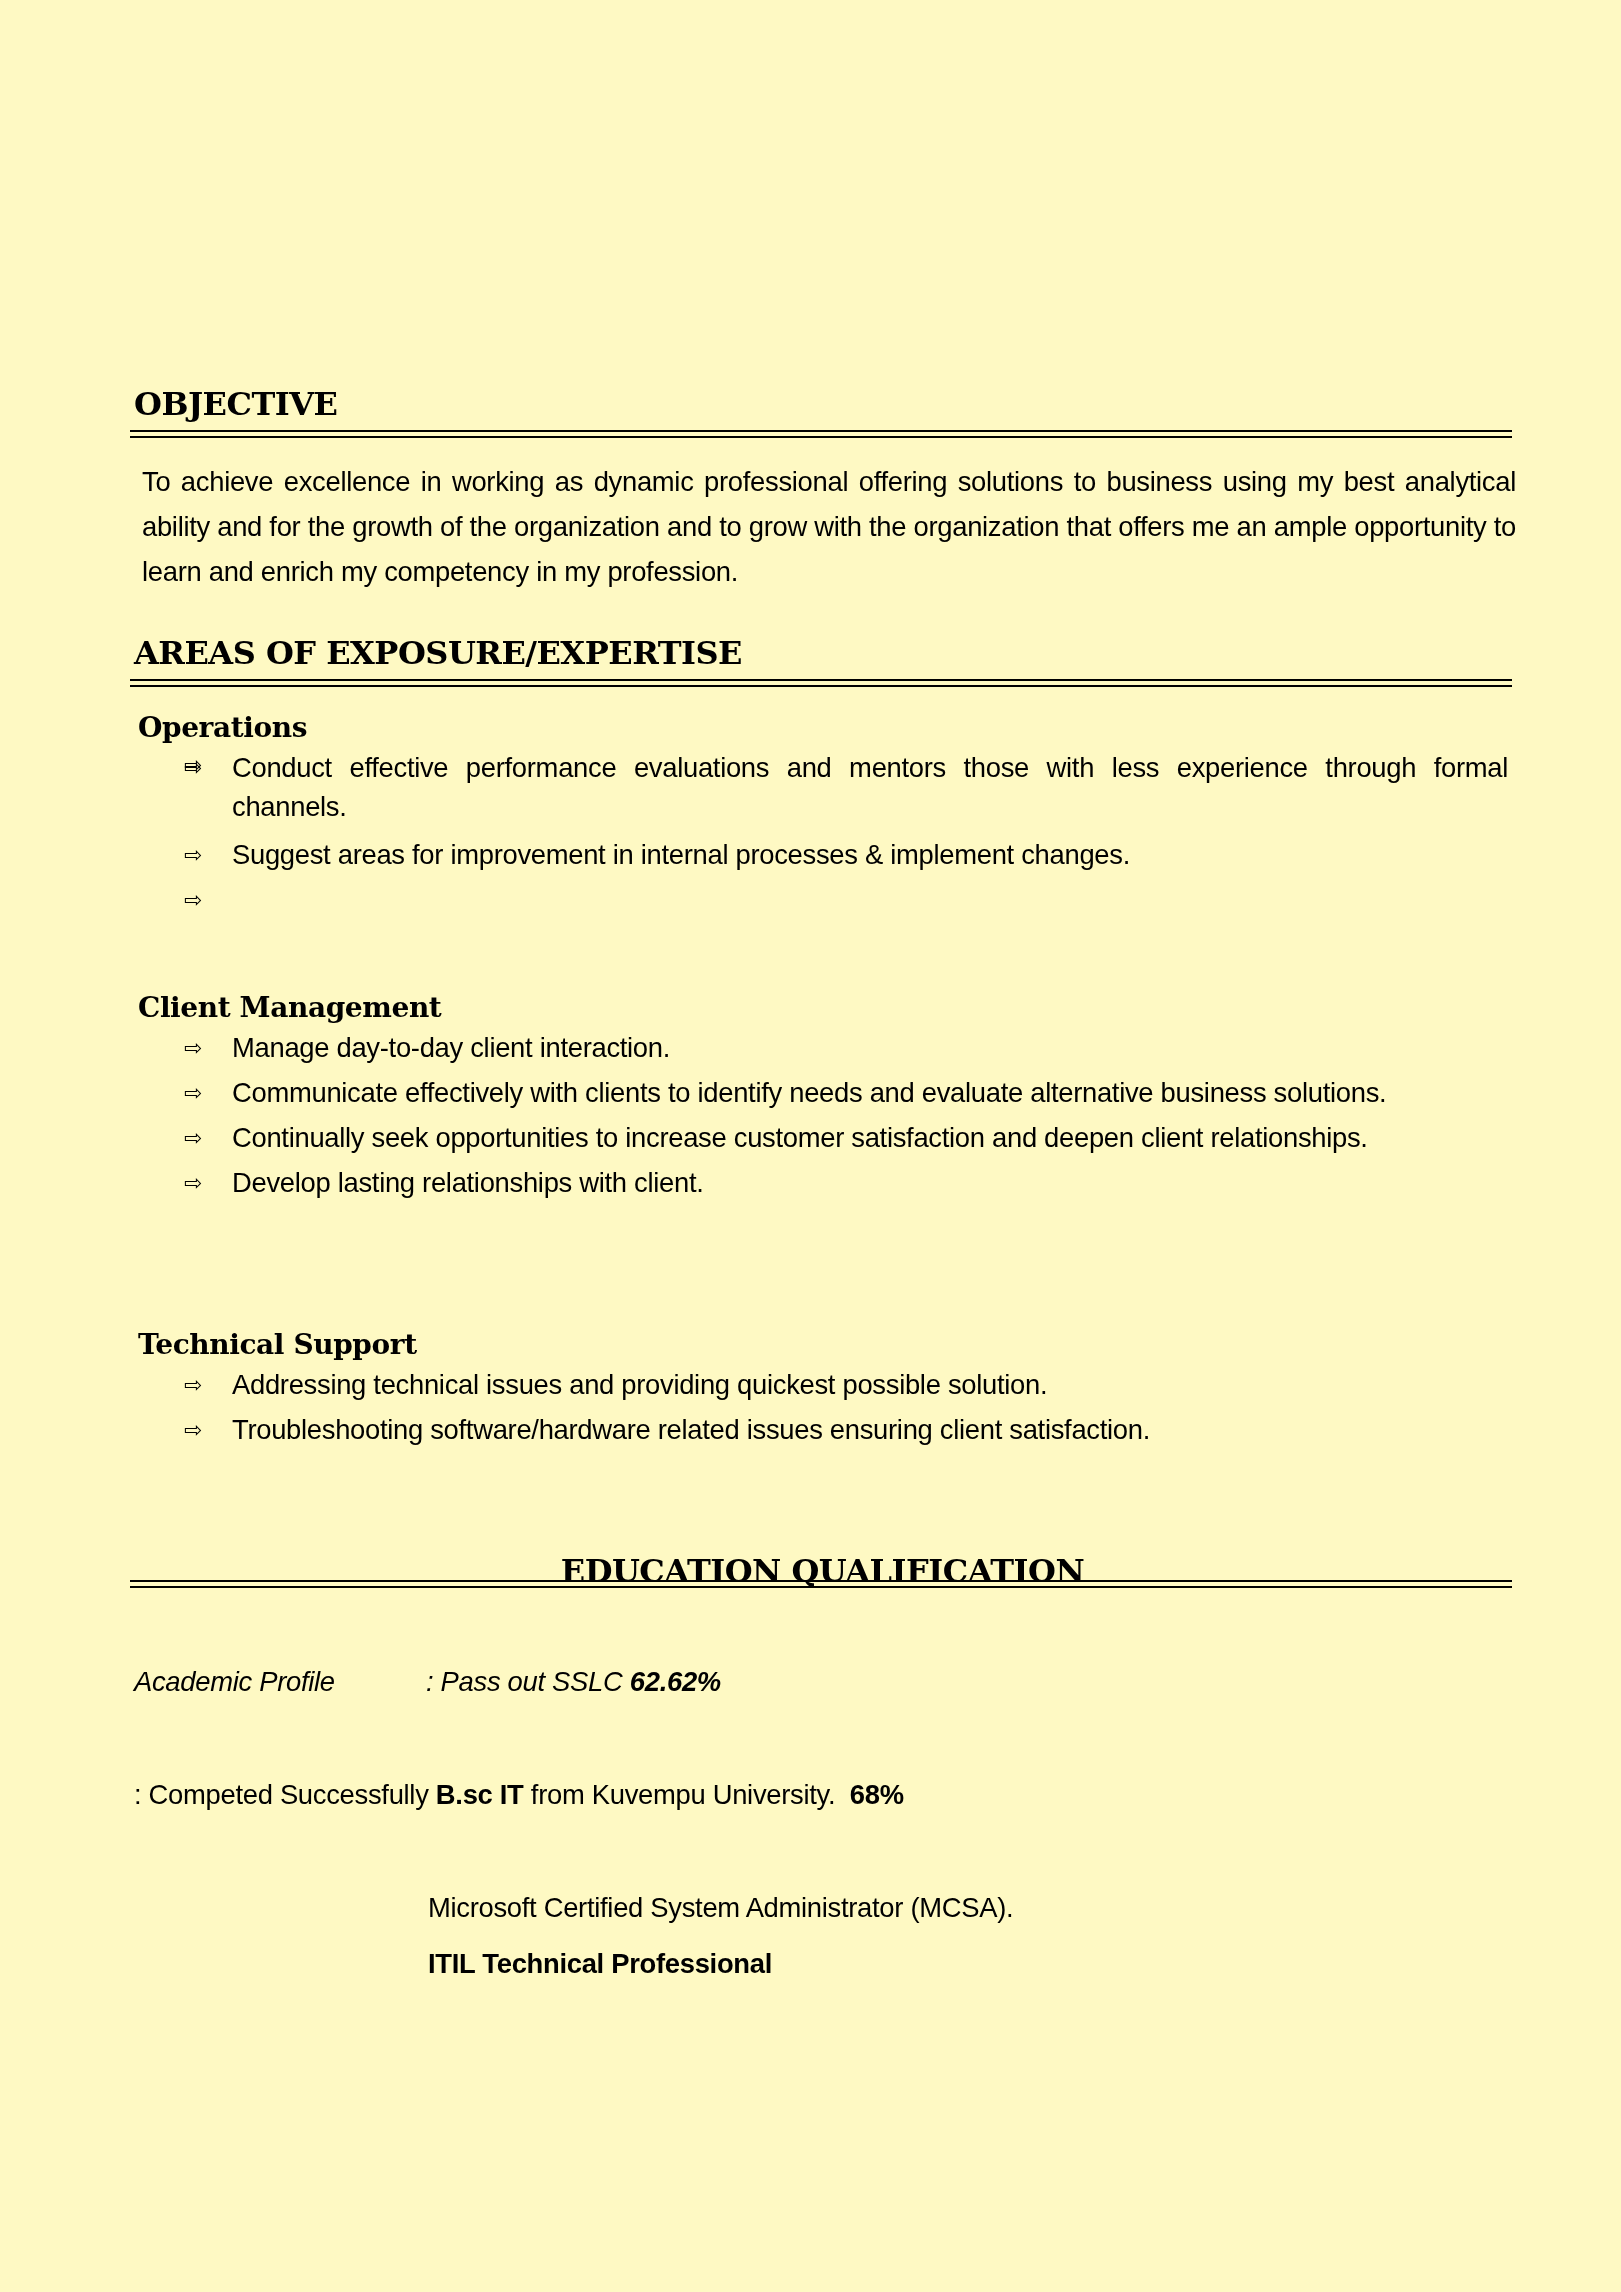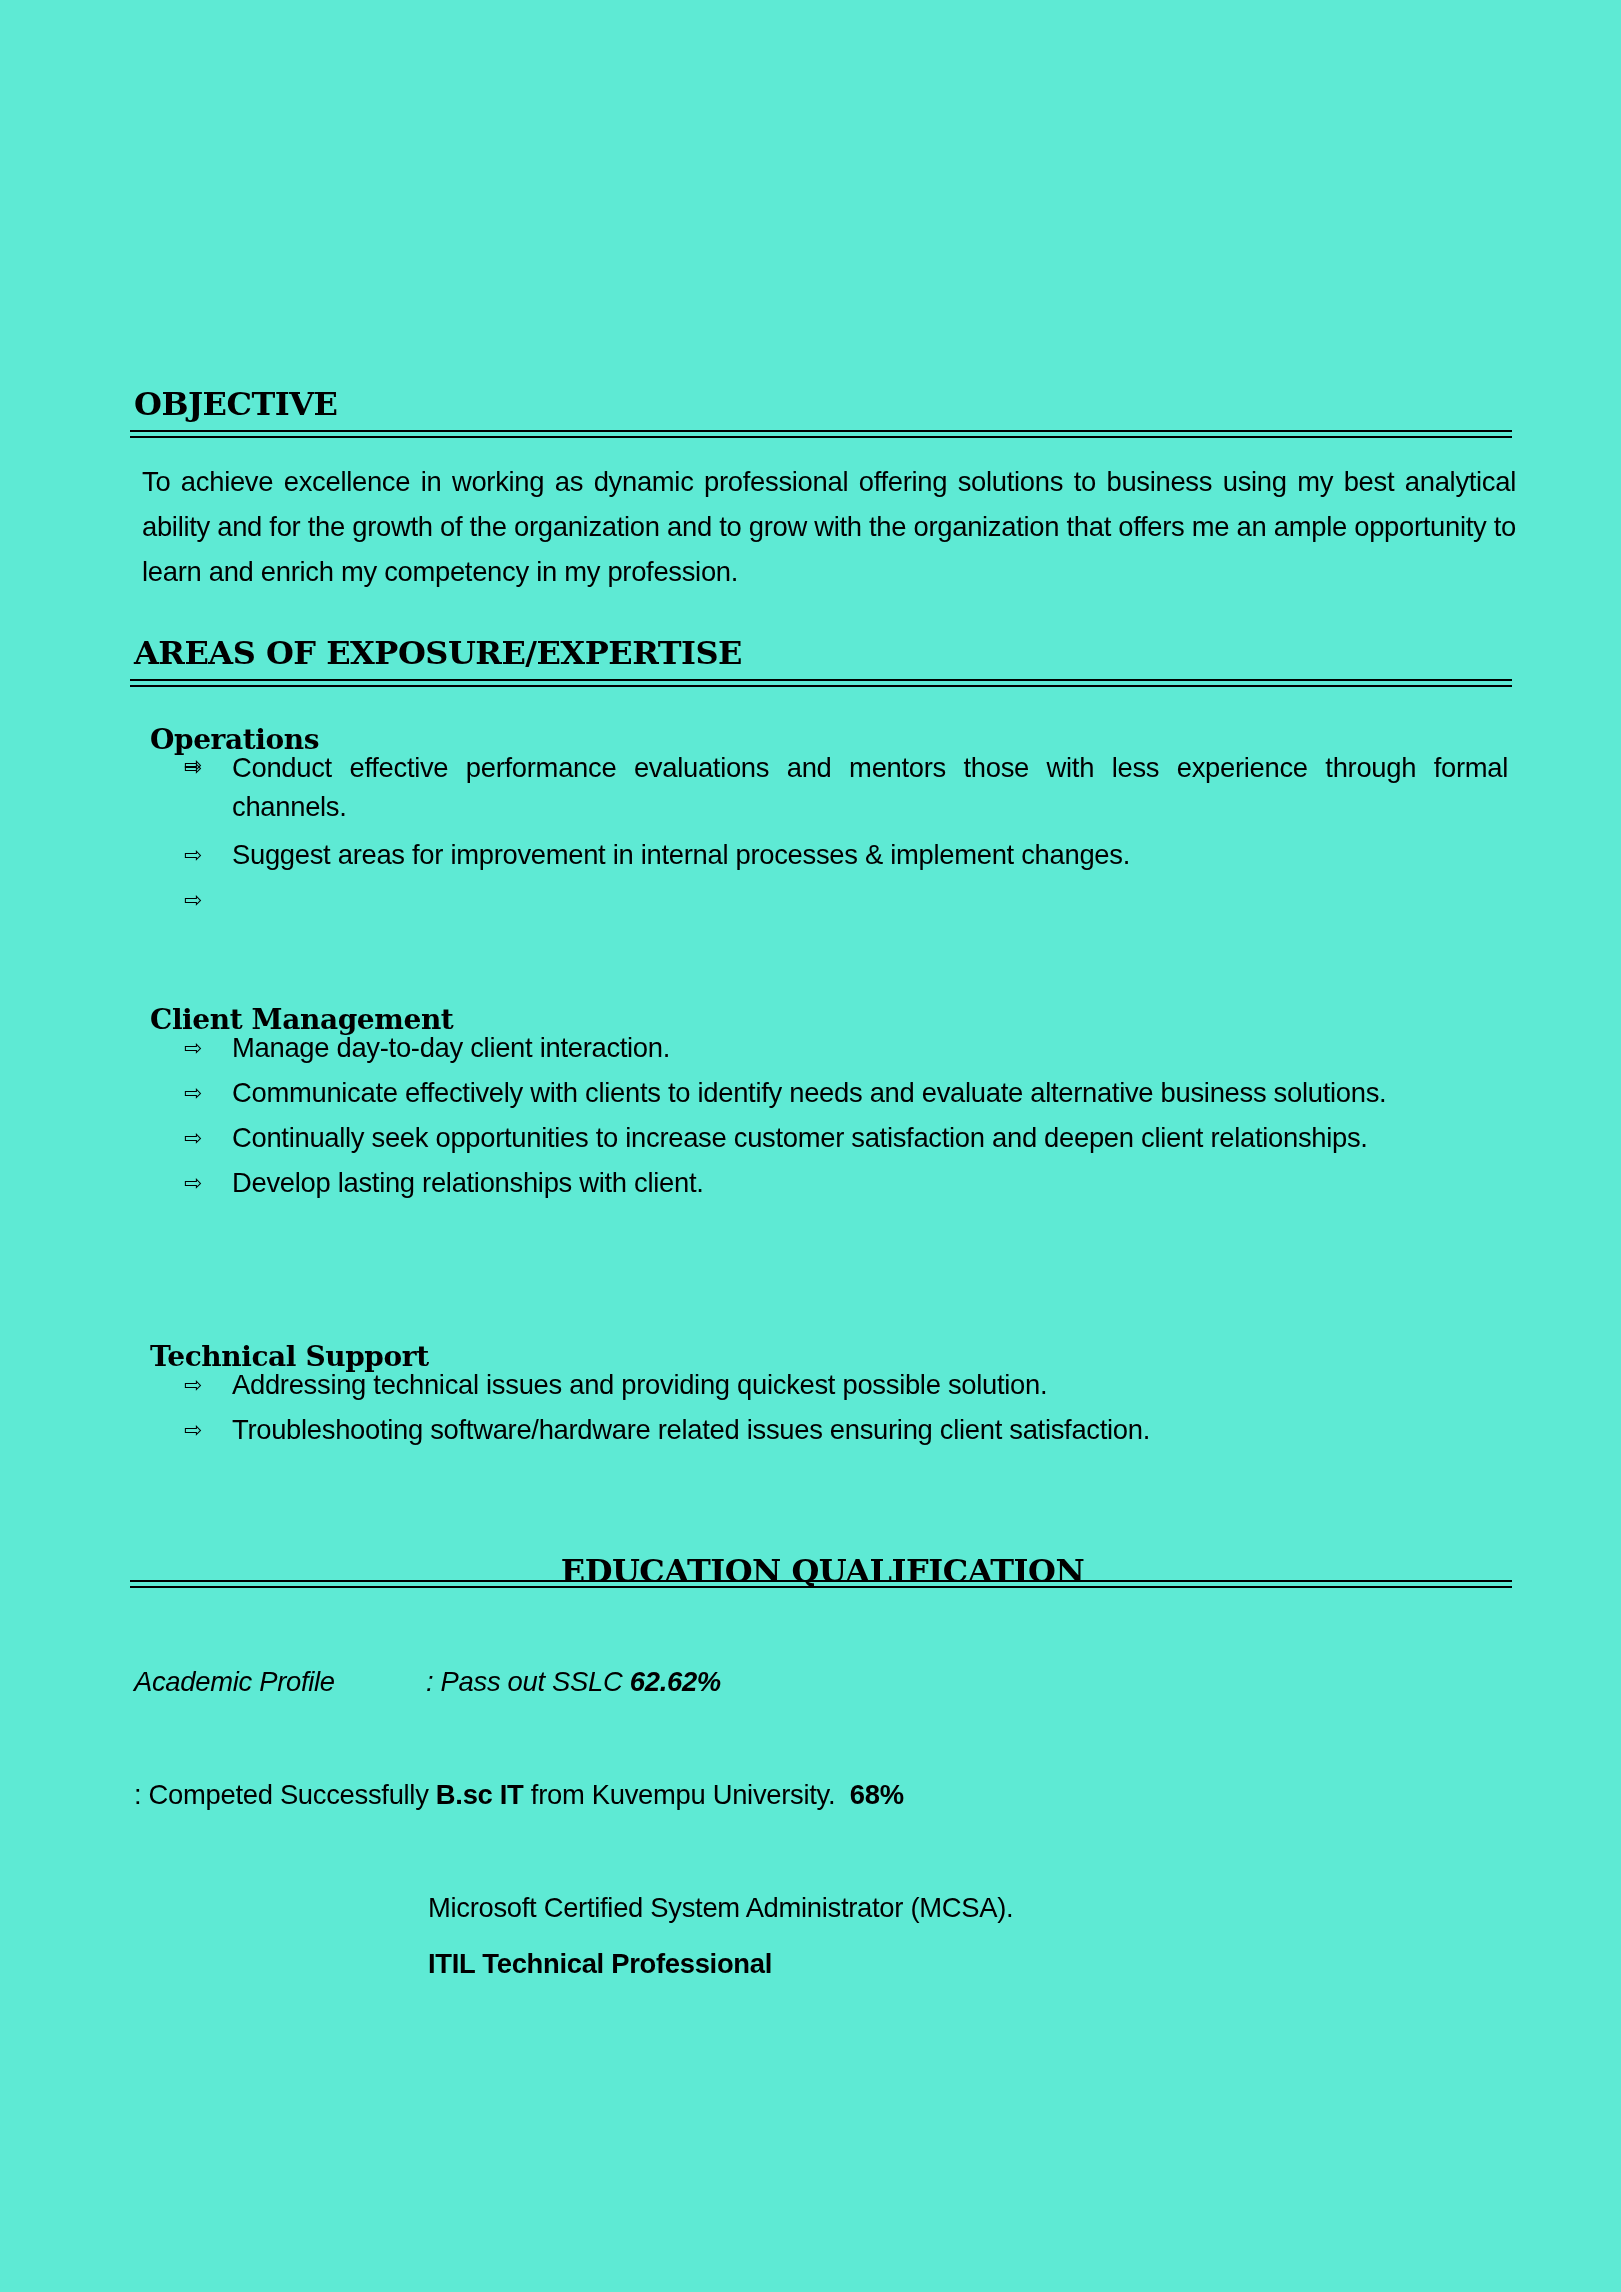--- a/index.html
+++ b/index.html
@@ -1,17 +1,17 @@
 <!DOCTYPE html>
 <html><head>
 <meta charset="utf-8">
 <style>
   html, body { margin: 0; padding: 0; background: #ffffff; }
   body { width: 1621px; height: 2293px; position: relative; overflow: hidden; color: #000; }
-  .page { position: absolute; left: 0; top: 0; width: 1621px; height: 2293px; background: #5eead4; }
+  .page { position: absolute; left: 0; top: 0; width: 1621px; height: 2293px; background: #fef9c3; }
 
   .sec-heading {
     position: absolute; left: 134px; width: 1377px;
     font-family: "DejaVu Serif", "Liberation Serif", serif;
     font-weight: bold; font-size: 32px; letter-spacing: -0.5px;
     line-height: 39px; margin: 0;
   }
   .rule {
     position: absolute; left: 130px; width: 1382px; height: 7.8px;
     border-top: 2.9px solid #000; border-bottom: 2px solid #000;
@@ -22,21 +22,21 @@
     font-size: 27.4px; line-height: 45px; letter-spacing: -0.3px;
   }
   .objective {
     position: absolute; left: 134px; top: 451px; width: 1374px;
     text-align: justify; margin: 8px;
   }
   .subheading {
     position: absolute; left: 134px;
     font-family: "DejaVu Serif", "Liberation Serif", serif;
     font-weight: bold; font-size: 28px; line-height: 39px; letter-spacing: -0.4px;
-    margin: 16px;
+    margin: 4px;
   }
   .bullet-list { position: absolute; left: 0; width: 1621px; margin: 0; padding: 0; list-style: none; }
   .bullet-item {
     position: relative; padding-left: 232px; width: 1276px;
     text-align: justify; text-align-last: left;
     margin-bottom: 0;
   }
   .bullet-item.wrap { line-height: 39px; margin-bottom: 5.9px; padding-top: 2.9px; }
   .arrow-icon {
     position: absolute; left: 184px; top: 0; width: 29px;

